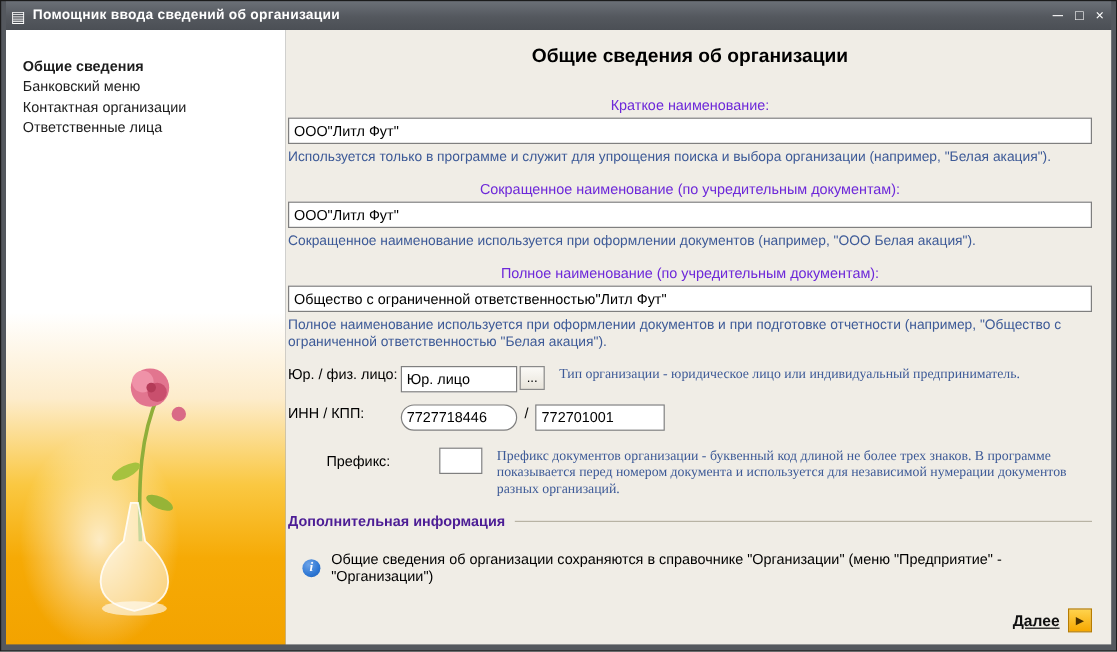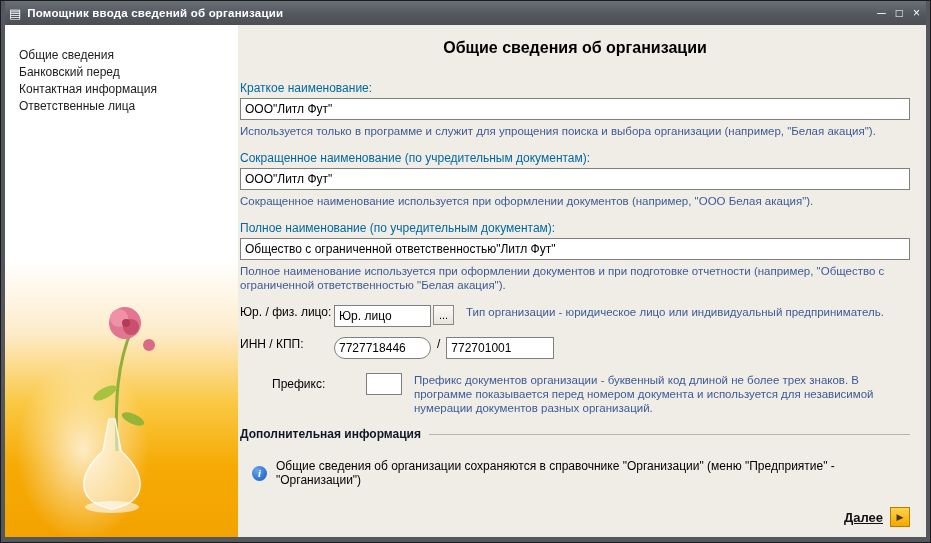--- a/index.html
+++ b/index.html
@@ -22,52 +22,52 @@
   .content { display:flex; height:512px; }
   
   .sidebar {
     position:relative; width:233px; box-sizing:border-box; overflow:hidden;
     background:
       radial-gradient(95px 130px at 78px 425px, rgba(255,255,255,0.75), rgba(255,255,255,0) 70%),
       linear-gradient(180deg, #ffffff 0%, #ffffff 46%, #fdeccb 60%, #fac842 74%, #f6aa05 86%, #f3a300 100%);
   }
   .nav { padding:22px 0 0 14px; }
   .nav-item { font-size:12px; color:#1c1c1c; line-height:17px; cursor:pointer; }
-  .nav-item.active { font-weight:normal; }
+  .nav-item.active { font-weight:bold; }
   .rose { position:absolute; left:32px; bottom:22px; }
   
   .main {
     position:relative; flex:1; box-sizing:border-box;
     background:#f0ede6; padding:8px 16px 0 2px; overflow:hidden;
   }
   .page-title { text-align:center; font-size:16px; font-weight:bold; color:#000; margin:6px 0 24px 0; }
-  .fld-label { font-size:12px; color:#0369a1; margin-bottom:3px; }
+  .fld-label { font-size:12px; color:#6d28d9; margin-bottom:3px;text-align:center; }
   .txt {
     box-sizing:border-box; width:100%; height:22px; border:1px solid #7f7f7f;
     background:#fff; font-family:"Liberation Sans", sans-serif; font-size:12px;
     padding:2px 4px; color:#000;
   }
   .hint { color:#3d5a97; font-size:11.5px; line-height:14px; margin:4px 0 13px 0; }
   .row { display:flex; margin-bottom:10px; }
   .row .lbl { width:94px; flex:0 0 94px; font-size:12px; color:#000; }
   .combo { width:97px; flex:0 0 97px; }
   .btn-ellipsis {
     width:21px; height:20px; margin-left:2px; border:1px solid #8a8a8a;
     background:linear-gradient(#fbfaf7, #e8e4da); font-size:11px; line-height:10px;
     cursor:pointer; font-family:"Liberation Sans", sans-serif; padding:0;
   }
-  .row-hint { margin:0 0 0 12px; flex:1; }
+  .row-hint { margin:0 0 0 12px; flex:1;font-family:Liberation Serif, serif; }
   .inn { width:97px; flex:0 0 97px;border-radius:11px; }
   .kpp { width:108px; flex:0 0 108px; }
   .slash { margin:0 6px; font-size:12px; color:#000; }
   .prefix-row { align-items:flex-start; margin-top:14px; }
   .prefix-row .lbl { padding-top:4px;margin-left:32px; }
   .prefix-input { width:36px; flex:0 0 36px; }
   .section-hdr { display:flex; align-items:center; margin-top:12px; }
-  .section-hdr .t { font-size:12px; font-weight:bold; color:#0f172a; white-space:nowrap; }
+  .section-hdr .t { font-size:12px; font-weight:bold; color:#4c1d95; white-space:nowrap; }
   .section-hdr .line { flex:1; height:1px; background:#b8b3a4; margin-left:8px; }
   .info-row { display:flex; align-items:center; margin-top:18px; padding-left:12px; }
   .info-icon {
     width:15px; height:15px; border-radius:50%; flex:0 0 15px;
     background:radial-gradient(circle at 35% 30%, #6ea4e8, #2e77d4 60%, #1f5cb0);
     color:#fff; font-family:"Liberation Serif", serif; font-style:italic; font-weight:bold;
     font-size:11px; text-align:center; line-height:15px; margin-right:9px;
   }
   .info-text { font-size:12px; color:#000; }
   .footer { position:absolute; right:16px; bottom:10px; display:flex; align-items:center; }
@@ -91,22 +91,22 @@
       <span class="win-btn">□</span>
       <span class="win-btn">×</span>
     </span>
   </div>
 
   <div class="content">
 
     <div class="sidebar">
       <div class="nav">
         <div class="nav-item active">Общие сведения</div>
-        <div class="nav-item">Банковский перед</div>
-        <div class="nav-item">Контактная информация</div>
+        <div class="nav-item">Банковский меню</div>
+        <div class="nav-item">Контактная организации</div>
         <div class="nav-item">Ответственные лица</div>
       </div>
 
       <svg class="rose" width="150" height="214" viewBox="0 0 150 214">
         <path d="M95,28 C80,62 78,100 80,150" fill="none" stroke="#8fae3a" stroke-width="3"></path>
         <ellipse cx="68" cy="92" rx="13" ry="5" fill="#a6c23f" transform="rotate(-28 68 92)"></ellipse>
         <ellipse cx="96" cy="118" rx="12" ry="5" fill="#96b437" transform="rotate(24 96 118)"></ellipse>
         <circle cx="112" cy="44" r="6" fill="#d96a86"></circle>
         <circle cx="88" cy="22" r="16" fill="#e2758f"></circle>
         <circle cx="82" cy="17" r="9" fill="#ef92a8"></circle>

